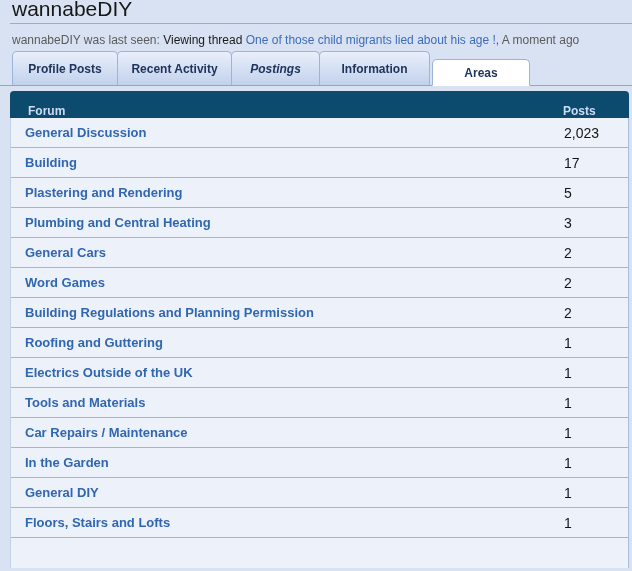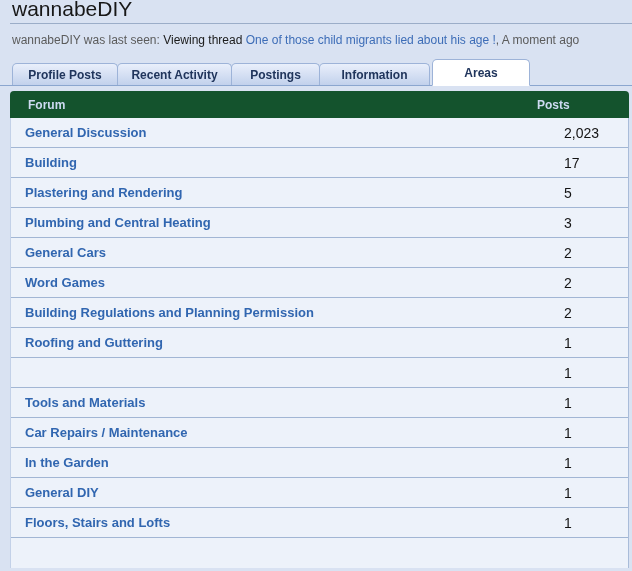--- a/index.html
+++ b/index.html
@@ -46,21 +46,21 @@
   .tabs {
     display: flex;
     align-items: flex-end;
     padding-left: 12px;
     margin-top: 12px;
     border-bottom: 1px solid #8ba6cf;
     height: 27px;
     box-sizing: border-box;
   }
   .tab {
-    height: 22px;
+    height: 34px;
     box-sizing: border-box;
     display: flex;
     align-items: center;
     justify-content: center;
     font-size: 12px;
     font-weight: bold;
     color: #20355c;
     background: linear-gradient(#e9effb, #c2d1ec);
     border: 1px solid #9db3d8;
     border-bottom: none;
@@ -70,45 +70,45 @@
   .tab + .tab { margin-left: -1px; }
   .tab.active {
     background: #ffffff;
     margin-left: 2px;
     margin-bottom: -1px;
     height: 27px;
     border-bottom: 1px solid #ffffff;
   }
   .tab-w1 { width: 106px; }
   .tab-w2 { width: 115px; }
-  .tab-w3 { width: 89px; }
+  .tab-w3 { width: 89px; font-style: italic; }
   .tab-w4 { width: 111px; }
   .tab-w5 { width: 98px; }
 
   
   .area-table {
     margin: 5px 0 0 10px;
     width: 619px;
     box-sizing: border-box;
   }
   .table-header {
     height: 27px;
-    background: #14532d;
+    background: #0c4a6e;
     border-radius: 4px 4px 0 0;
     position: relative;
     display: flex;
-    align-items: center;
+    align-items: flex-end;
     color: #cedbf2;
     font-size: 12px;
     font-weight: bold;
   }
   .table-header .forum-h { padding-left: 18px; }
   .table-header .posts-h {
     position: absolute;
-    left: 527px;
+    left: 553px;
   }
   .table-body {
     border-left: 1px solid #c3d1e8;
     border-right: 1px solid #a9bcd9;
     box-sizing: border-box;
   }
   .row {
     height: 30px;
     box-sizing: border-box;
     background: #edf2fa;
@@ -182,20 +182,21 @@
     </div>
     <div class="row">
       <a class="forum-link">Building Regulations and Planning Permission</a>
       <span class="posts-val">2</span>
     </div>
     <div class="row">
       <a class="forum-link">Roofing and Guttering</a>
       <span class="posts-val">1</span>
     </div>
     <div class="row">
+      <a class="forum-link">Electrics Outside of the UK</a>
       <span class="posts-val">1</span>
     </div>
     <div class="row">
       <a class="forum-link">Tools and Materials</a>
       <span class="posts-val">1</span>
     </div>
     <div class="row">
       <a class="forum-link">Car Repairs / Maintenance</a>
       <span class="posts-val">1</span>
     </div>

